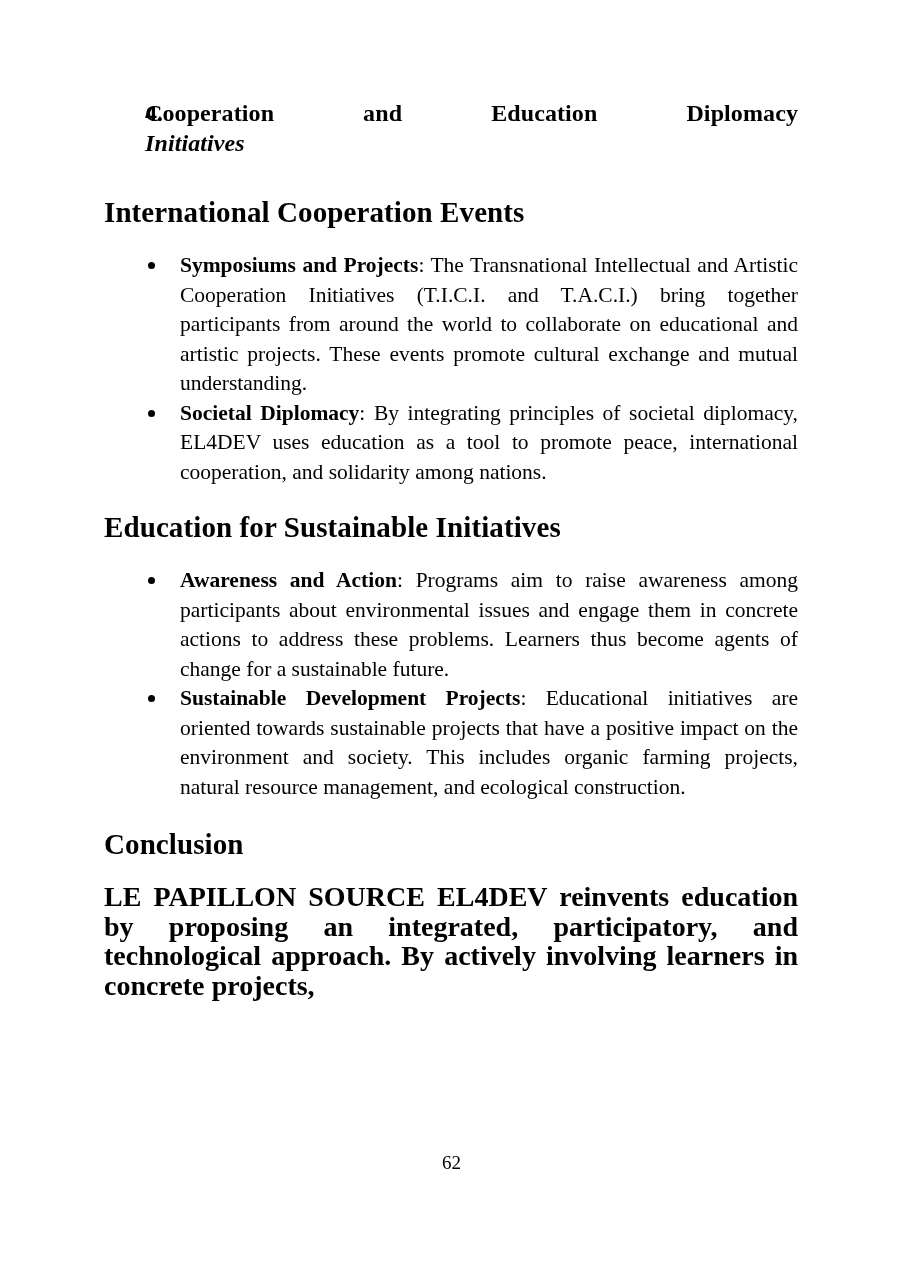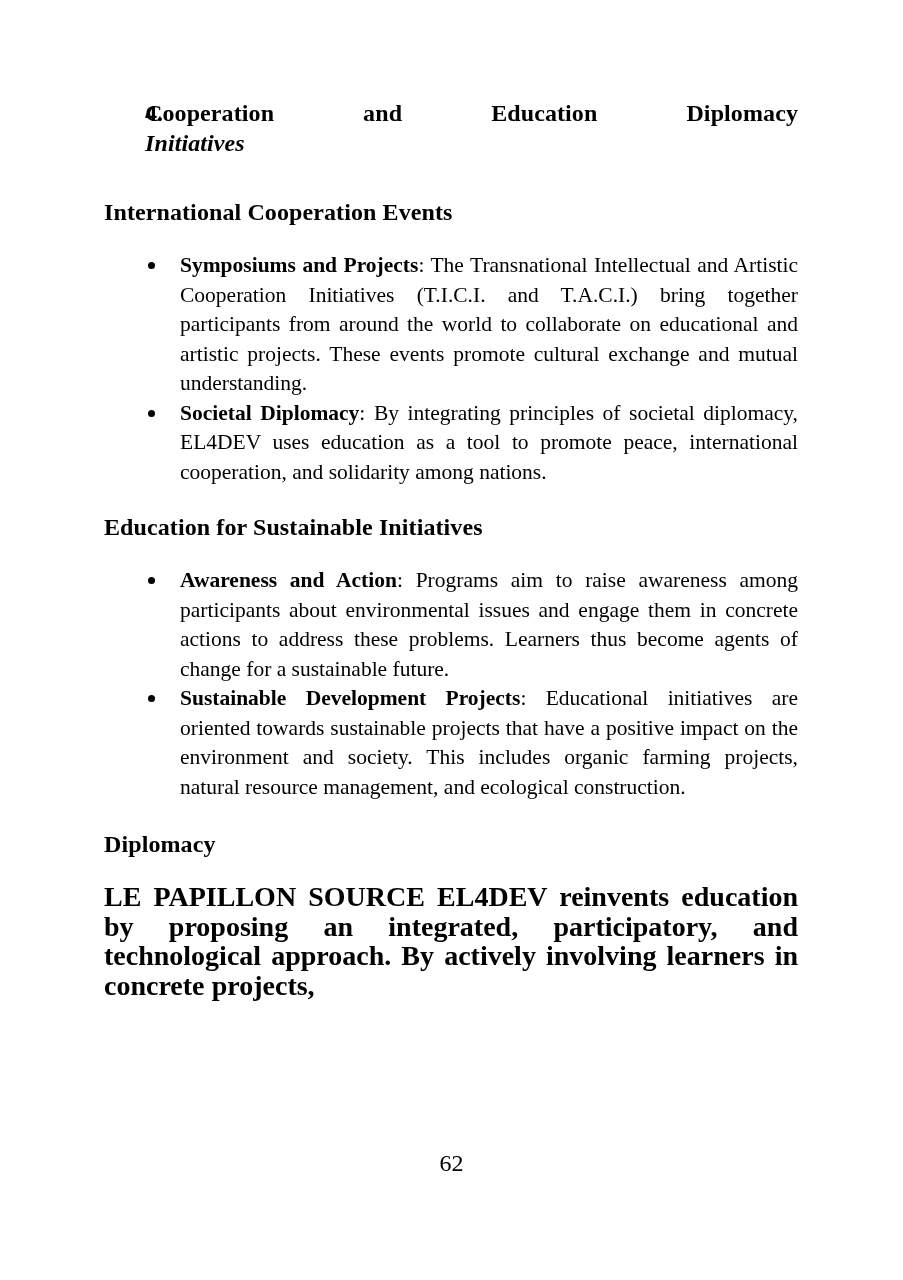--- a/index.html
+++ b/index.html
@@ -59,21 +59,21 @@
     text-align-last: justify;
   }
   .num-heading .num-text > .line2 {
     display: block;
     text-align: left;
     font-style: italic;
   }
 
   
   .sec-heading {
-    font-size: 24px;
+    font-size: 29px;
     font-weight: bold;
     line-height: 28px;
     letter-spacing: 0.1px;
   }
 
   
   .body-par {
     font-size: 28px;
     line-height: 29.5px;
     text-align: justify;
@@ -116,21 +116,21 @@
   .gap-before-conclusion{ height: 28px; }
   .gap-after-conclusion { height: 24px; }
 
   
   .page-number {
     position: absolute;
     left: 0;
     top: 1150px;
     width: 903px;
     text-align: center;
-    font-size: 24px;
+    font-size: 19px;
     line-height: 26px;
   }
 </style>
 </head>
 <body>
 
 <div class="page">
   <div class="content">
 
     <div class="num-heading">
@@ -168,20 +168,20 @@
         <span class="lead">Awareness and Action</span><span>: </span><span>Programs aim to raise awareness among participants about environmental issues and engage them in concrete actions to address these problems. Learners thus become agents of change for a sustainable future.</span>
       </li>
       <li class="bullet-item">
         <span class="bullet-dot"></span>
         <span class="lead">Sustainable Development Projects</span><span>: </span><span>Educational initiatives are oriented towards sustainable projects that have a positive impact on the environment and society. This includes organic farming projects, natural resource management, and ecological construction.</span>
       </li>
     </ul>
 
     <div class="gap-before-conclusion"></div>
 
-    <div class="sec-heading">Diplomacy</div>
+    <div class="sec-heading">Conclusion</div>
     <div class="gap-after-conclusion"></div>
     <div class="body-par">LE PAPILLON SOURCE EL4DEV reinvents education by proposing an integrated, participatory, and technological approach. By actively involving learners in concrete projects,</div>
 
   </div>
 
   <div class="page-number">62</div>
 </div>
 
 </body></html>

